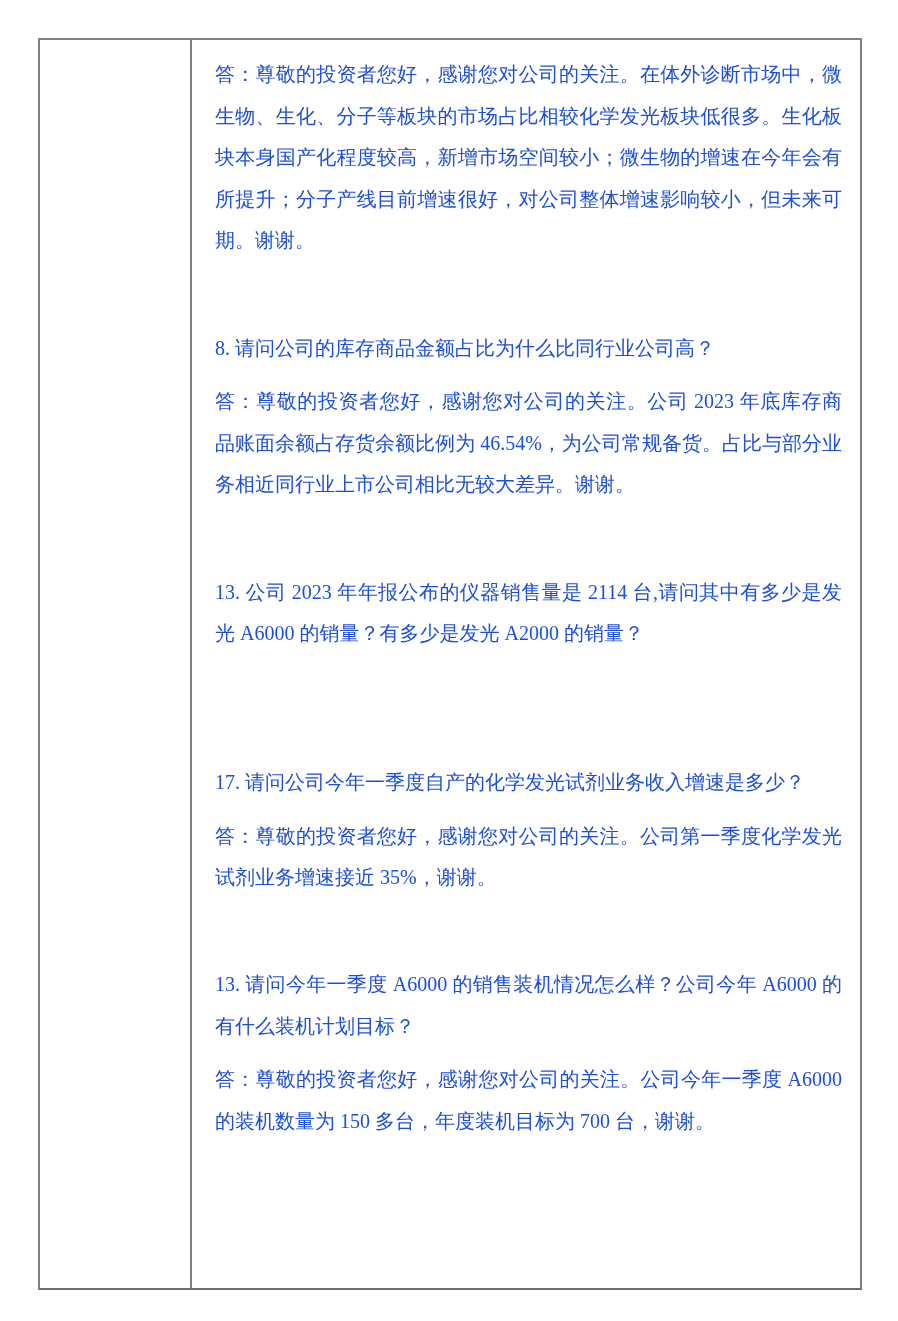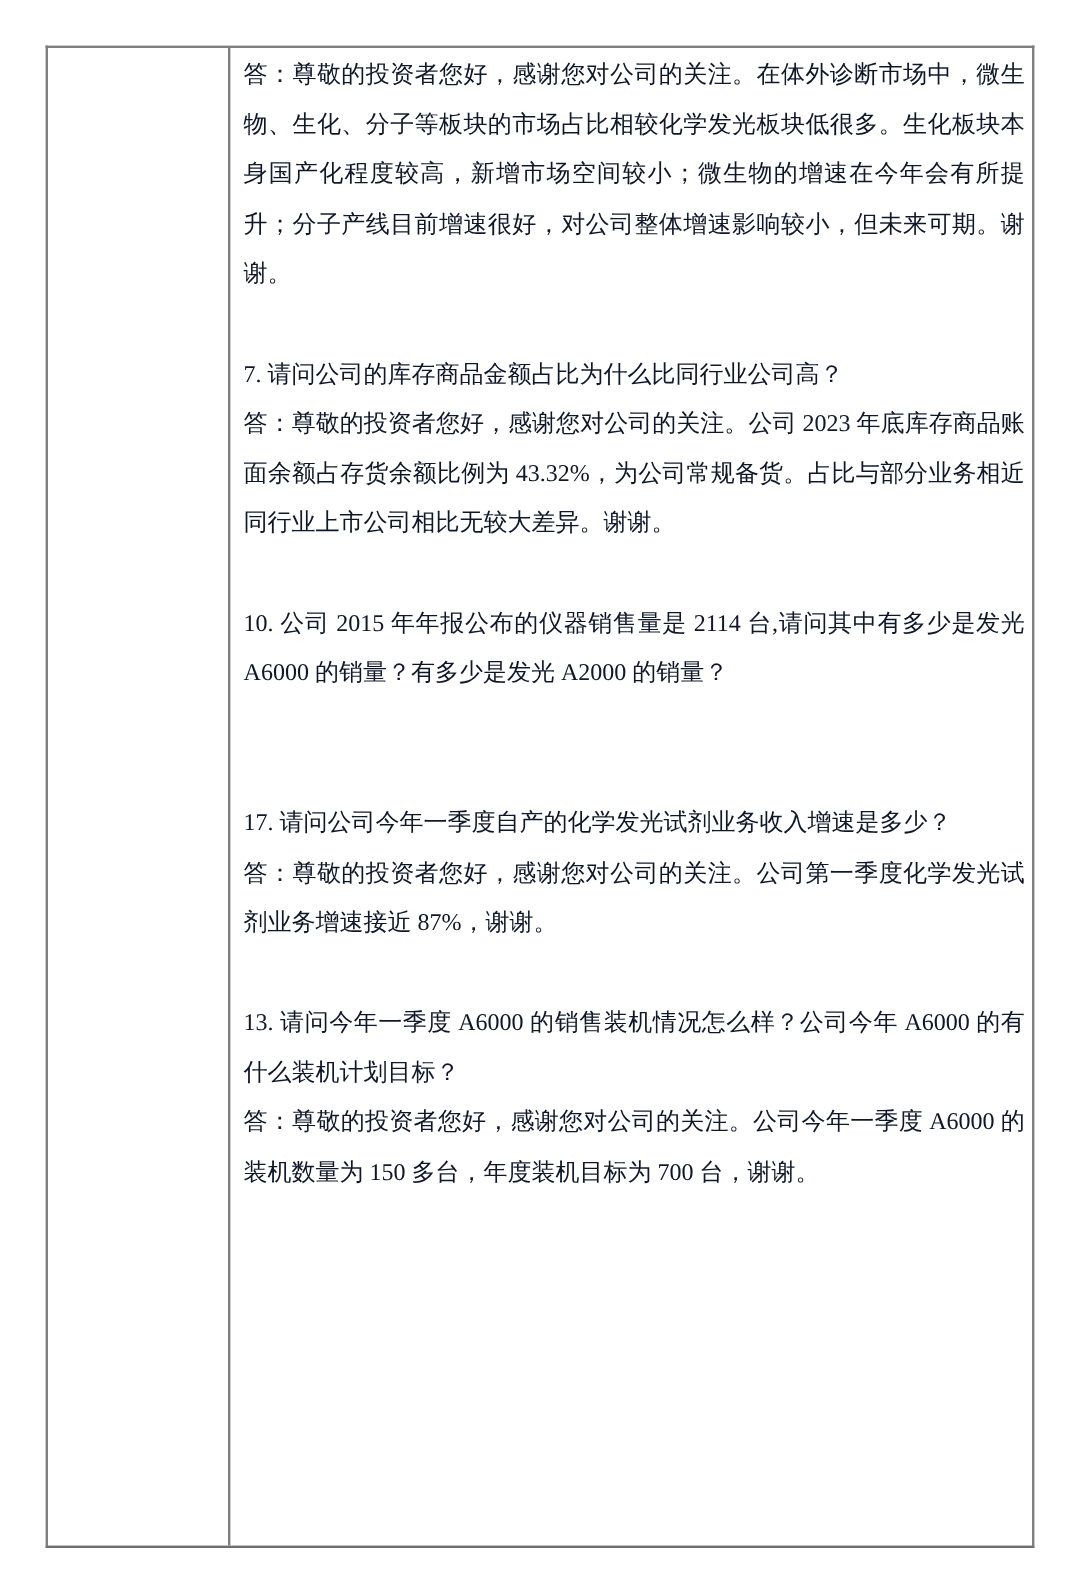--- a/index.html
+++ b/index.html
@@ -33,53 +33,53 @@
     box-sizing: border-box;
     border-right: 2px solid #7f7f7f;
   }
   .cell-right {
     flex: 1 1 auto;
     box-sizing: border-box;
     padding: 2px 6px 0 11px;
     overflow: hidden;
   }
   .qa-par {
-    margin: 0;
+    margin: 12px;
     font-size: 20px;
     line-height: 41.6px;
     text-align: justify;
-    color: #0f172a;
+    color: #1d4ed8;
     word-break: break-all;
     font-family: Liberation Serif, serif;
   }
   .blank-line {
     height: 41.6px;
   }
 </style>
 </head>
 <body>
 
 <div class="qa-table">
   <div class="cell-left"></div>
   <div class="cell-right">
 
     <p class="qa-par">答：尊敬的投资者您好，感谢您对公司的关注。在体外诊断市场中，微生物、生化、分子等板块的市场占比相较化学发光板块低很多。生化板块本身国产化程度较高，新增市场空间较小；微生物的增速在今年会有所提升；分子产线目前增速很好，对公司整体增速影响较小，但未来可期。谢谢。</p>
     <div class="blank-line"></div>
 
-    <p class="qa-par">7. 请问公司的库存商品金额占比为什么比同行业公司高？</p>
-    <p class="qa-par">答：尊敬的投资者您好，感谢您对公司的关注。公司 2023 年底库存商品账面余额占存货余额比例为 43.32%，为公司常规备货。占比与部分业务相近同行业上市公司相比无较大差异。谢谢。</p>
+    <p class="qa-par">8. 请问公司的库存商品金额占比为什么比同行业公司高？</p>
+    <p class="qa-par">答：尊敬的投资者您好，感谢您对公司的关注。公司 2023 年底库存商品账面余额占存货余额比例为 46.54%，为公司常规备货。占比与部分业务相近同行业上市公司相比无较大差异。谢谢。</p>
     <div class="blank-line"></div>
 
-    <p class="qa-par">10. 公司 2015 年年报公布的仪器销售量是 2114 台,请问其中有多少是发光 A6000 的销量？有多少是发光 A2000 的销量？</p>
+    <p class="qa-par">13. 公司 2023 年年报公布的仪器销售量是 2114 台,请问其中有多少是发光 A6000 的销量？有多少是发光 A2000 的销量？</p>
     <div class="blank-line"></div>
 
     <div class="blank-line"></div>
 
     <p class="qa-par">17. 请问公司今年一季度自产的化学发光试剂业务收入增速是多少？</p>
-    <p class="qa-par">答：尊敬的投资者您好，感谢您对公司的关注。公司第一季度化学发光试剂业务增速接近 87%，谢谢。</p>
+    <p class="qa-par">答：尊敬的投资者您好，感谢您对公司的关注。公司第一季度化学发光试剂业务增速接近 35%，谢谢。</p>
     <div class="blank-line"></div>
 
     <p class="qa-par">13. 请问今年一季度 A6000 的销售装机情况怎么样？公司今年 A6000 的有什么装机计划目标？</p>
     <p class="qa-par">答：尊敬的投资者您好，感谢您对公司的关注。公司今年一季度 A6000 的装机数量为 150 多台，年度装机目标为 700 台，谢谢。</p>
     <div class="blank-line"></div>
 
   </div>
 </div>
 
 </body></html>

